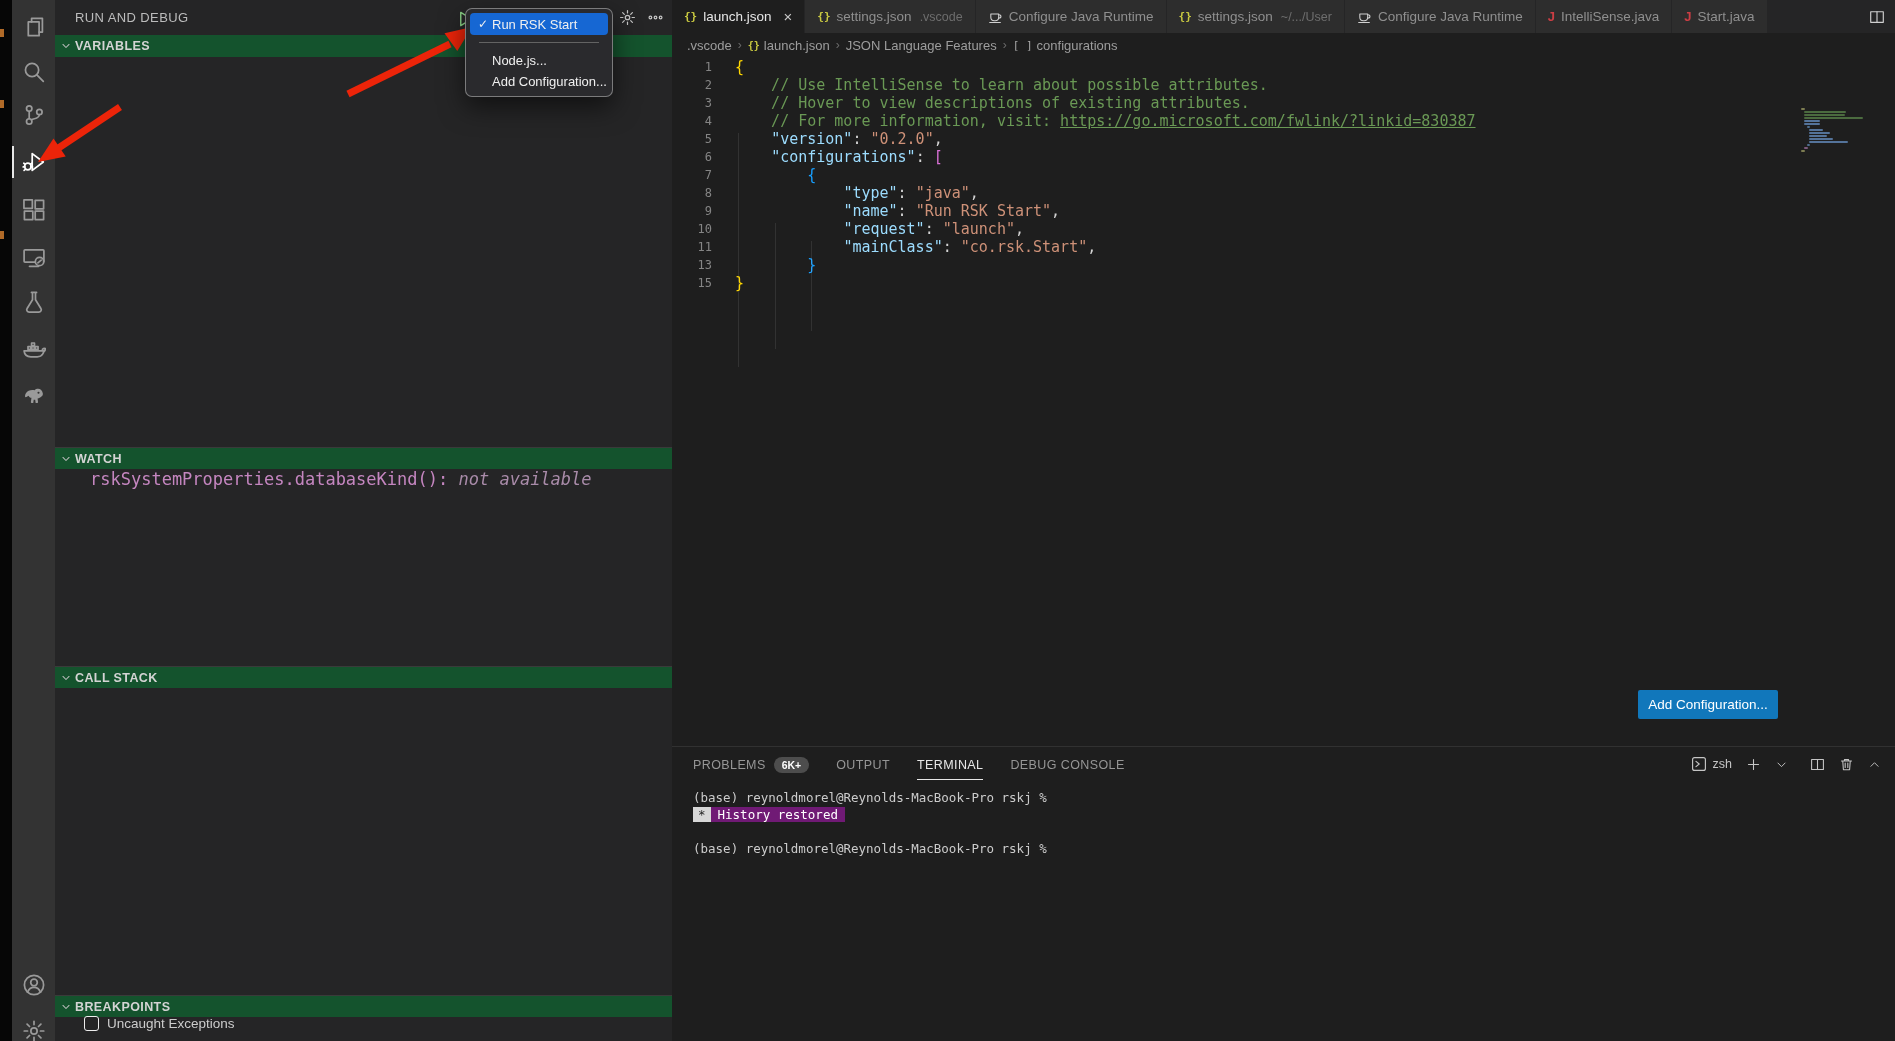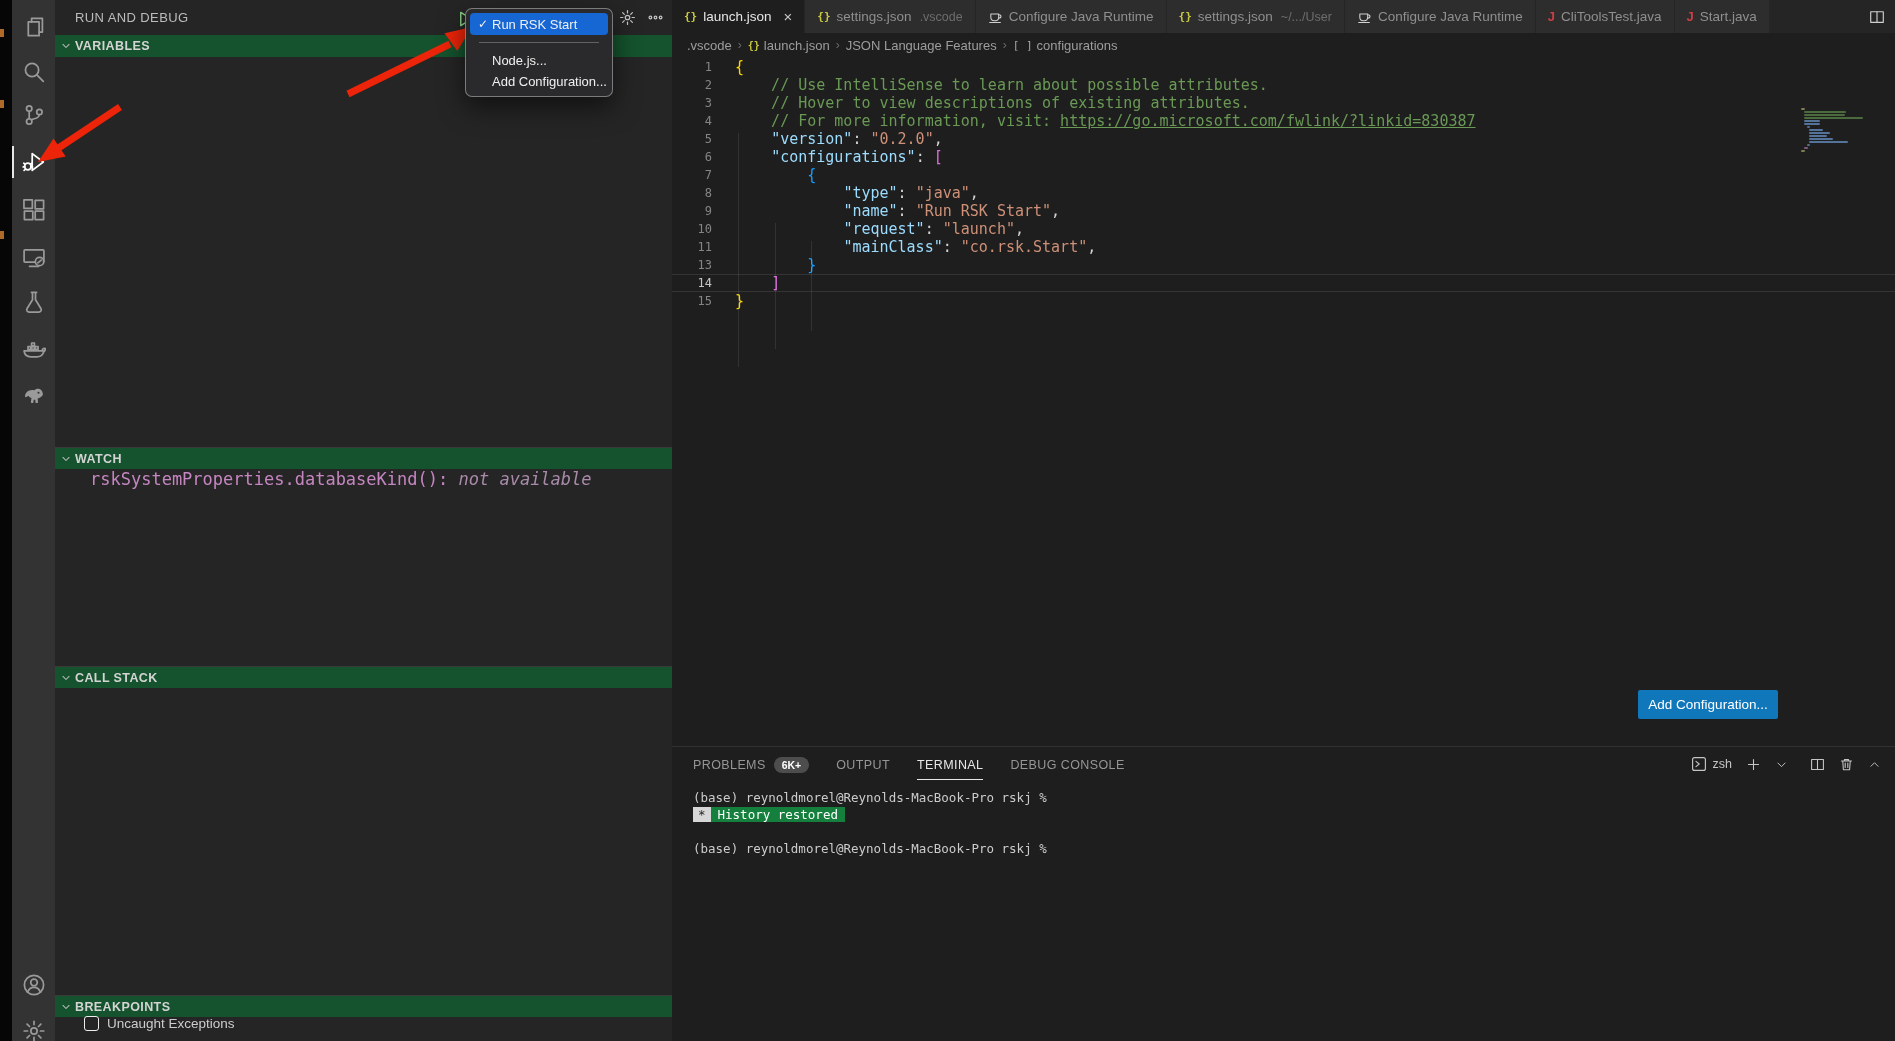--- a/index.html
+++ b/index.html
@@ -83,21 +83,21 @@
   .badge { margin-left:8px; background:#4d4d4d; color:#ffffff; font-size:10.5px; font-weight:700;
     padding:2px 8px; border-radius:10px; letter-spacing:0; }
   .pcontrols { margin-left:auto; display:flex; align-items:center; color:#c5c5c5; }
   .pc { margin-left:14px; cursor:pointer; display:flex; align-items:center;justify-content:flex-end; }
   .pc.shell { gap:6px; font-size:12.5px; }
   .pc.gap { margin-left:22px; }
   .terminal { padding:8px 0 0 21px; font-family:"DejaVu Sans Mono",monospace; font-size:12.5px;
     line-height:17px; color:#cccccc; height:260px; cursor:text; }
   .tline { height:17px; white-space:pre; }
   .tstar { background:#d7d7d7; color:#252525; padding:0 5px; }
-  .tmsg { background:#15803d; color:#ffffff; padding:0 7px; }
+  .tmsg { background:#701a75; color:#ffffff; padding:0 7px; }
 
   
   .menu { position:absolute; left:465px; top:8px; width:148px; z-index:40; background:#2a2a2d;
     border:1px solid rgba(255,255,255,.38); border-radius:7px; padding:4px;
     box-shadow:0 10px 26px rgba(0,0,0,.55); }
   .mi { height:22px; display:flex; align-items:center; font-size:13px; color:#f0f0f0; border-radius:4px;
     cursor:pointer; padding-left:4px; }
   .mi .chk { width:18px; text-align:center; font-size:12px; }
   .mi.sel { background:#1667d3; }
   .mi.plain { padding-left:22px; height:21px; }
@@ -301,21 +301,21 @@
             <svg width="15" height="15" viewBox="0 0 16 16">
               <path d="M3 5.3h8.4v3.5c0 2.1-1.7 3.8-3.8 3.8h-.8C4.7 12.6 3 10.9 3 8.8z"></path>
               <path d="M11.4 6.1c1.4 0 2.4.8 2.4 1.8s-1 1.8-2.4 1.8"></path>
               <path d="M1.8 14.4h11.4"></path>
             </svg>
           </span>
           <span>Configure Java Runtime</span>
         </div>
         <div class="tab">
           <span class="jico">J</span>
-          <span>CliToolsTest.java</span>
+          <span>IntelliSense.java</span>
         </div>
         <div class="tab">
           <span class="jico">J</span>
           <span>Start.java</span>
         </div>
         <span class="tab-actions icon">
           <svg width="16" height="16" viewBox="0 0 16 16">
             <rect x="1.7" y="2.7" width="12.6" height="10.6"></rect>
             <path d="M8 2.7v10.6"></path>
           </svg>
@@ -383,24 +383,20 @@
             <span class="ln">10</span>
             <span class="cd"><span class="pln">            </span><span class="key">"request"</span><span class="pln">: </span><span class="str">"launch"</span><span class="pln">,</span></span>
           </div>
           <div class="row">
             <span class="ln">11</span>
             <span class="cd"><span class="pln">            </span><span class="key">"mainClass"</span><span class="pln">: </span><span class="str">"co.rsk.Start"</span><span class="pln">,</span></span>
           </div>
           <div class="row">
             <span class="ln">13</span>
             <span class="cd"><span class="pln">        </span><span class="b3">}</span></span>
-          </div>
-          <div class="row current">
-            <span class="ln">14</span>
-            <span class="cd"><span class="pln">    </span><span class="b2">]</span></span>
           </div>
           <div class="row">
             <span class="ln">15</span>
             <span class="cd"><span class="b1">}</span></span>
           </div>
         </div>
       <div class="guide" style="left:66px; top:76px;  height:234px;"></div>
       <div class="guide" style="left:103px; top:166px; height:126px;"></div>
       <div class="guide" style="left:139px; top:184px; height:90px;"></div>
       <div class="minimap" id="minimap">

